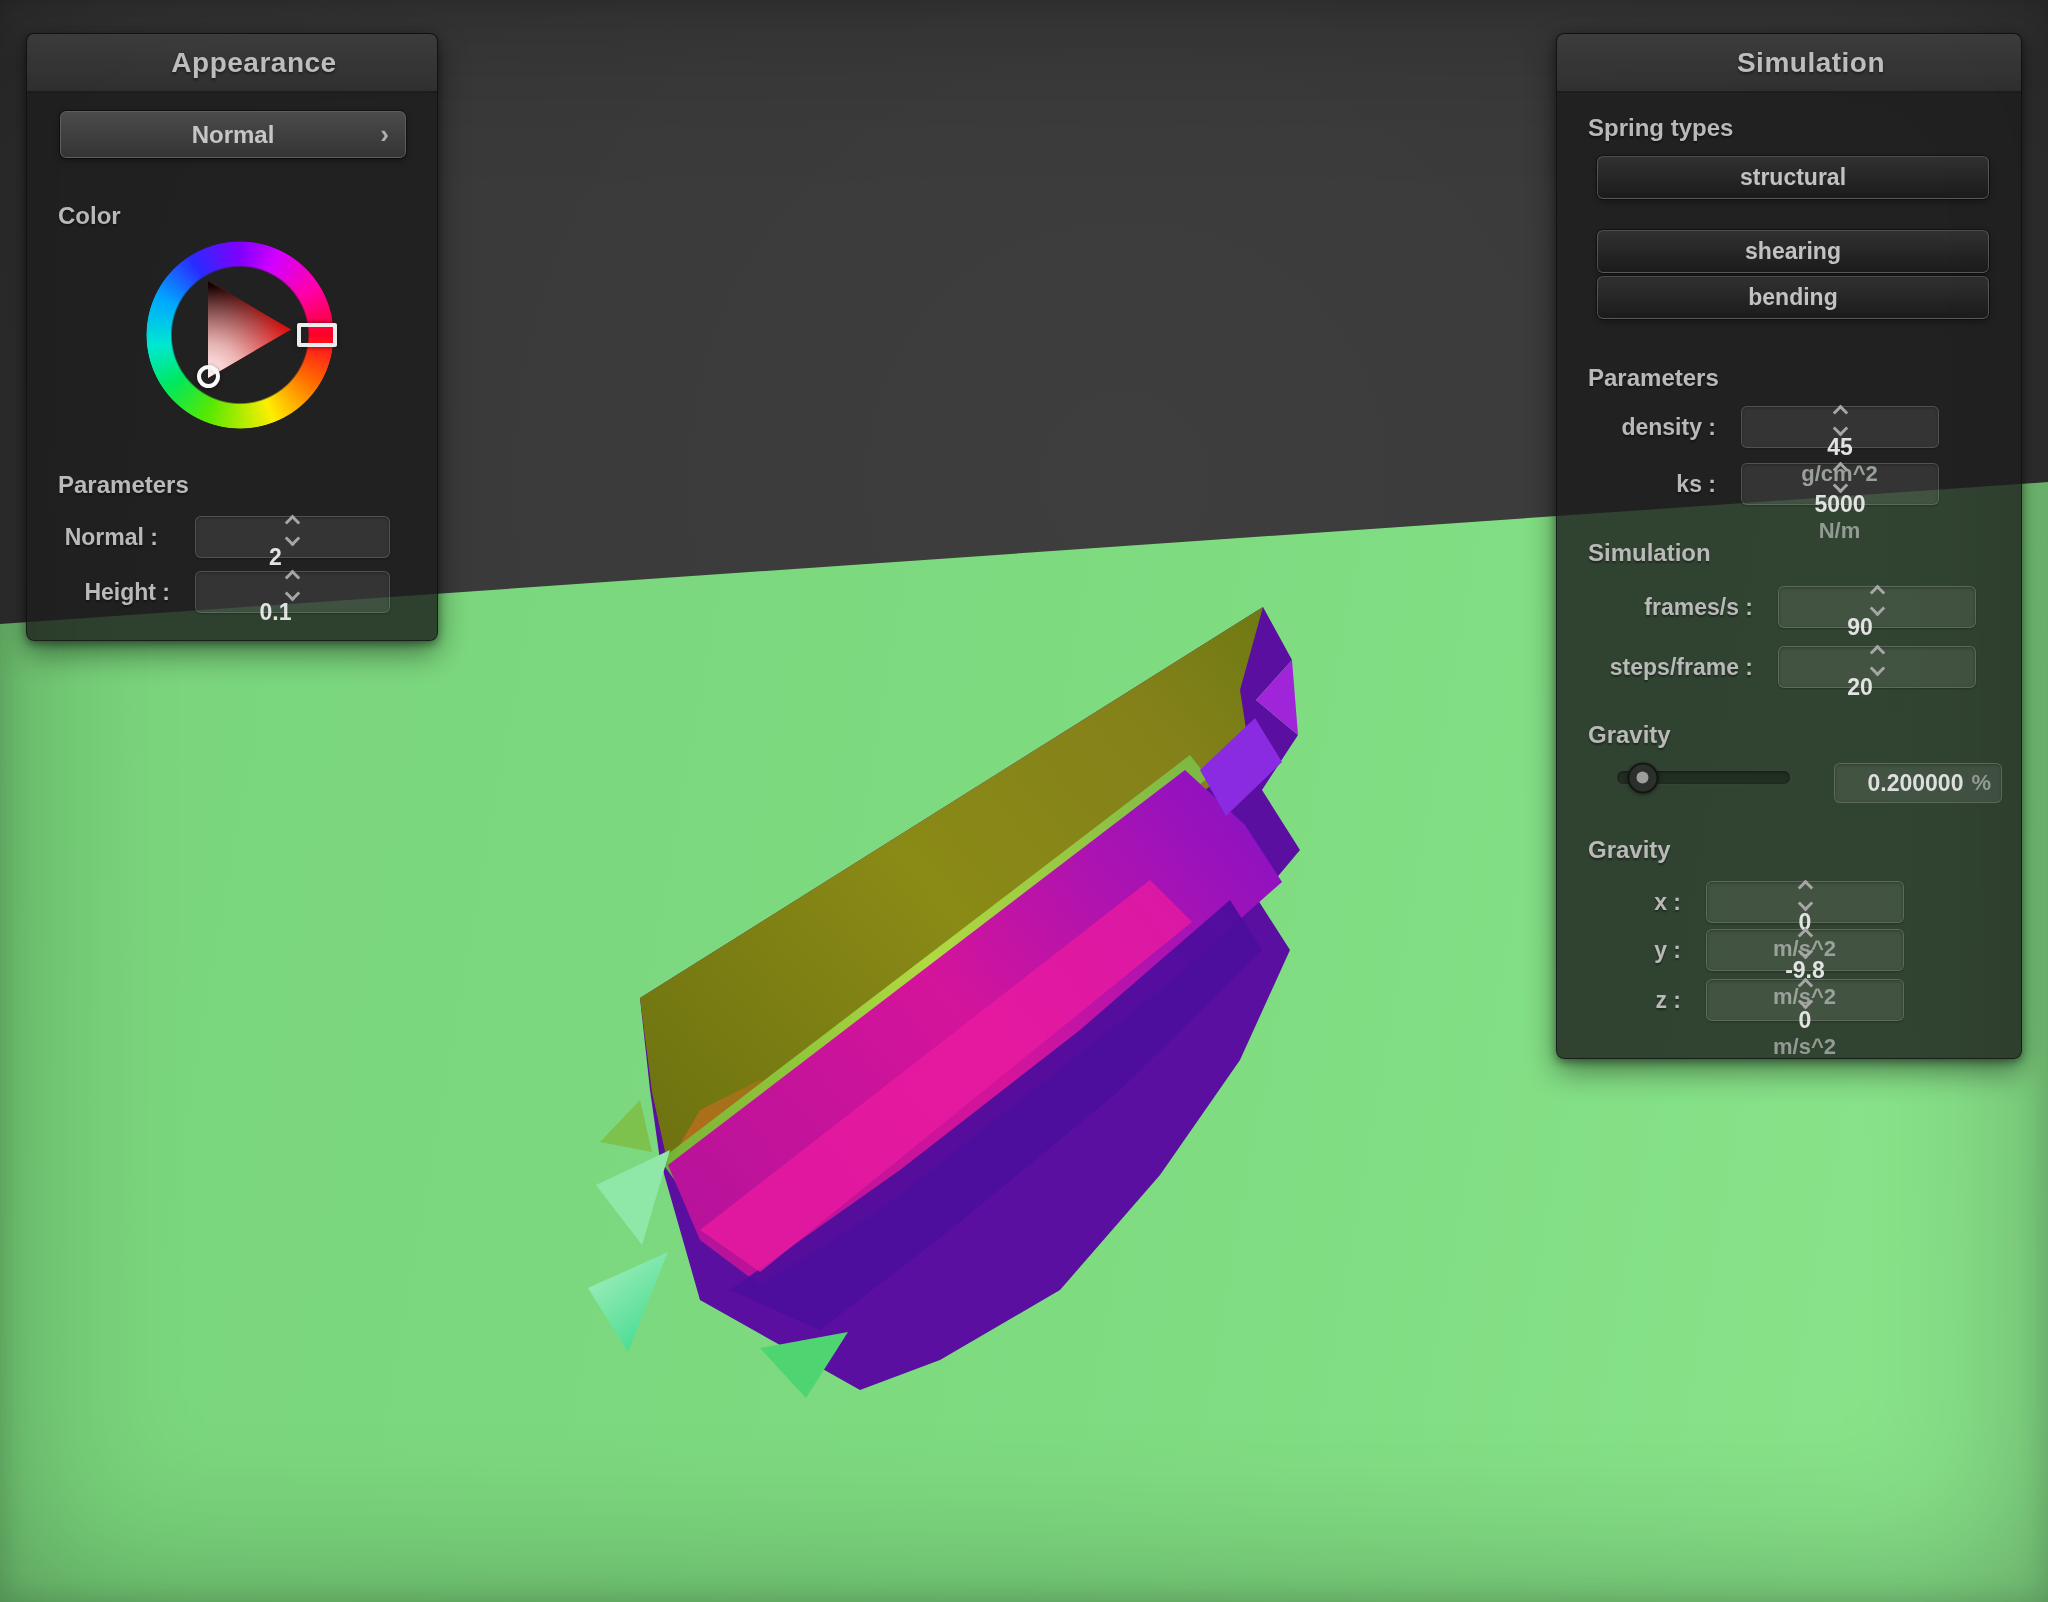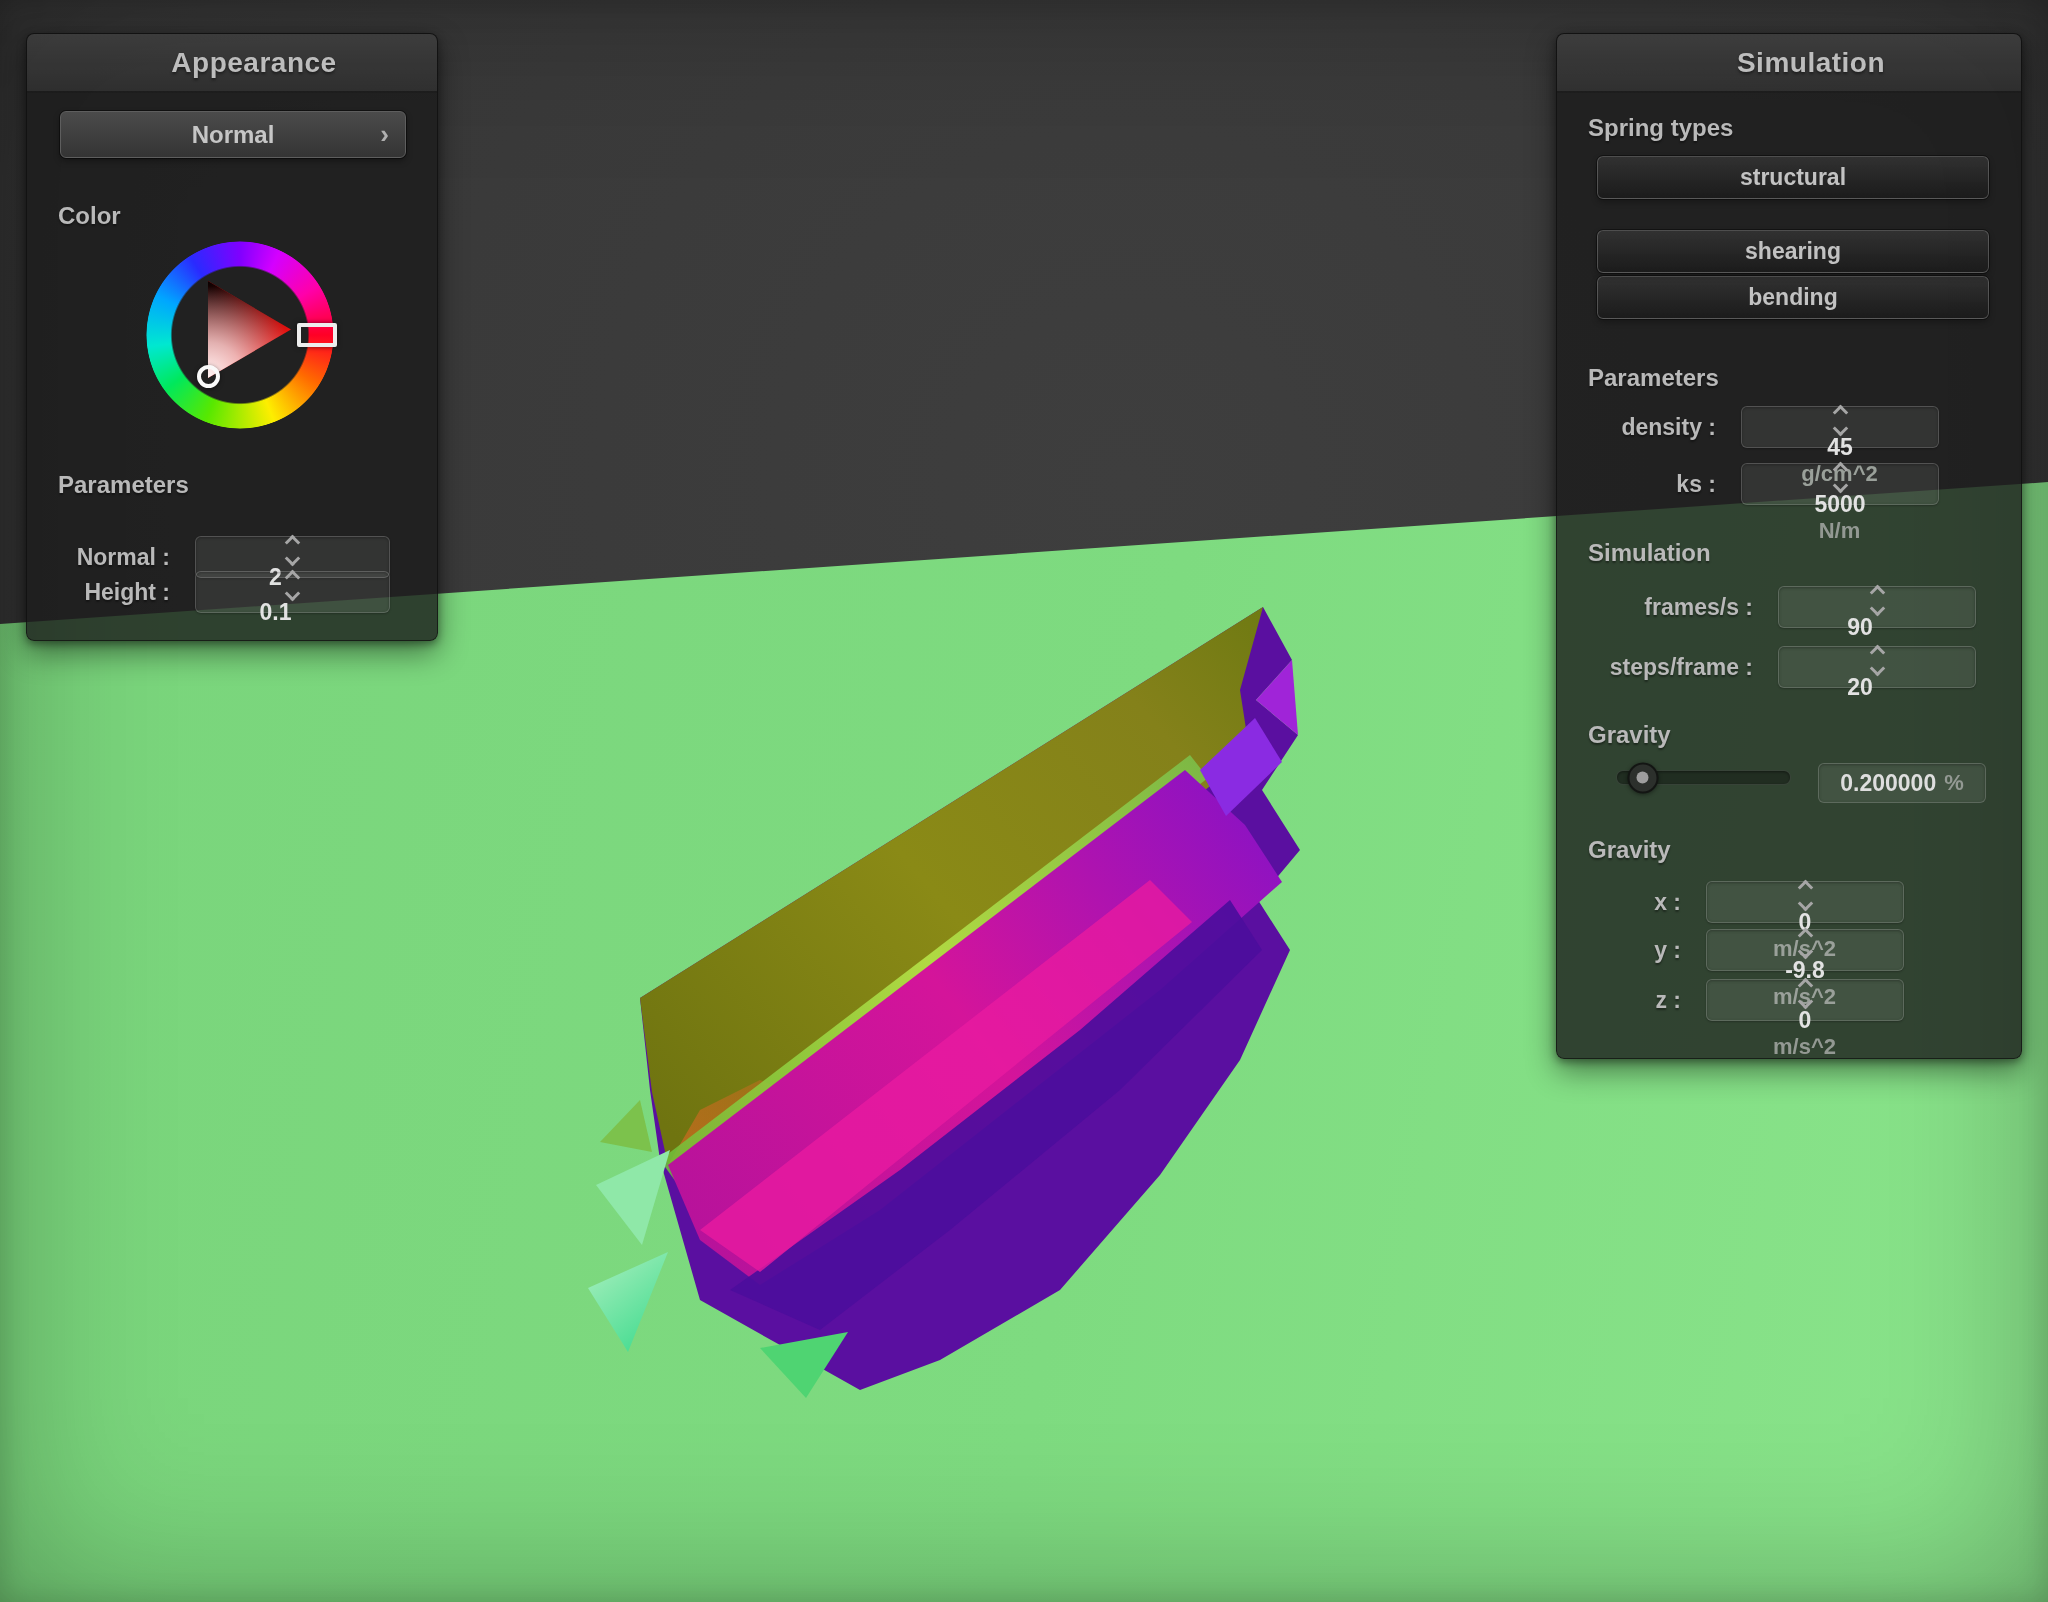--- a/index.html
+++ b/index.html
@@ -87,24 +87,24 @@
   
   .slider{position:absolute;left:59px;top:736px;width:173px;height:13px;border-radius:7px;
     background:rgba(0,0,0,0.32);border:1px solid rgba(255,255,255,0.10);
     box-shadow:inset 0 1px 3px rgba(0,0,0,0.45);cursor:pointer;}
   .knob{position:absolute;top:50%;width:27px;height:27px;border-radius:50%;
     transform:translate(-50%,-50%);
     background:#2c302c;border:2px solid rgba(0,0,0,0.55);
     box-shadow:0 1px 4px rgba(0,0,0,0.45);display:flex;align-items:center;justify-content:center;
     cursor:grab;}
   .knob::after{content:"";width:12px;height:12px;border-radius:50%;background:#9e9e9e;}
-  .dampbox{position:absolute;left:261px;top:729px;width:146px;height:38px;border-radius:6px;
+  .dampbox{position:absolute;left:277px;top:729px;width:146px;height:38px;border-radius:6px;
     background:rgba(215,225,215,0.10);border:1px solid rgba(190,190,190,0.22);
     box-shadow:inset 0 1px 3px rgba(0,0,0,0.28);
-    display:flex;align-items:center;justify-content:center;
+    display:flex;align-items:center;justify-content:flex-end;
     font-size:23px;color:#dedede;padding:0 10px;cursor:text;}
   .dampbox .unit{padding-right:0;margin-left:8px;}
 </style>
 </head>
 <body>
 
 <div class="stage">
 
   <div class="ground"></div>
 
@@ -172,21 +172,21 @@
 
     <div class="wheel">
       <div class="ring"></div>
       <div class="tri"></div>
       <div class="hue-marker"></div>
       <div class="sv-marker"></div>
     </div>
 
     <div class="section-label" style="top:437px;">Parameters</div>
 
-    <div class="row" style="top:502px;padding-right:47px;">
+    <div class="row" style="top:482px;padding-right:47px;gap:12px;">
       <span class="rlabel">Normal :</span>
       <div class="spinbox w193">
         <span class="spin">
             <span class="chev up"></span>
             <span class="chev down"></span>
           </span>
         <span class="val">2</span>
       </div>
     </div>
     <div class="row" style="top:537px;padding-right:47px;">

